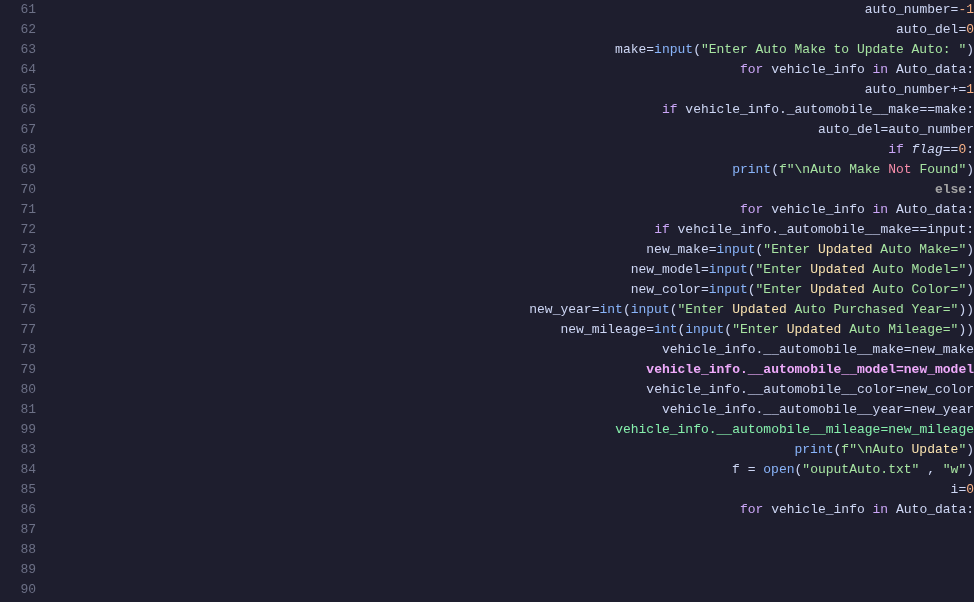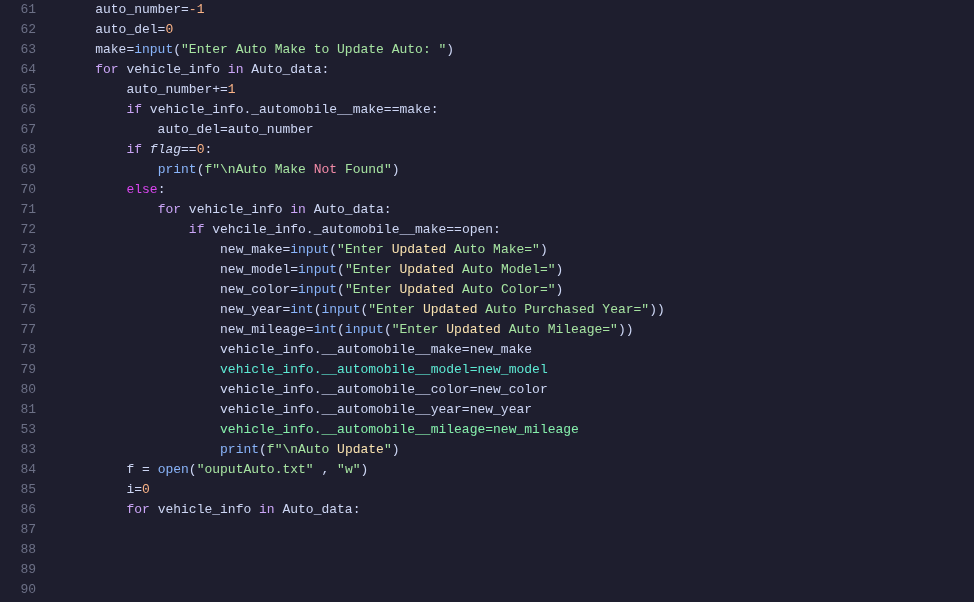--- a/index.html
+++ b/index.html
@@ -42,20 +42,21 @@
     .code-content {
       flex: 1;
       padding-left: 16px;
       overflow: hidden;
     }
     .code-line {
       display: block;
       white-space: pre;
       line-height: 20px;
       font-size: 13px;
+      text-align: right;
     }
   </style>
 </head>
 <body>
 
 <div class="code-container">
   <div class="line-numbers" id="line-numbers">
       <span class="line-number">61</span>
       <span class="line-number">62</span>
       <span class="line-number">63</span>
@@ -70,50 +71,50 @@
       <span class="line-number">72</span>
       <span class="line-number">73</span>
       <span class="line-number">74</span>
       <span class="line-number">75</span>
       <span class="line-number">76</span>
       <span class="line-number">77</span>
       <span class="line-number">78</span>
       <span class="line-number">79</span>
       <span class="line-number">80</span>
       <span class="line-number">81</span>
-      <span class="line-number">53</span>
+      <span class="line-number">99</span>
       <span class="line-number">83</span>
       <span class="line-number">84</span>
       <span class="line-number">85</span>
       <span class="line-number">86</span>
       <span class="line-number">87</span>
       <span class="line-number">88</span>
       <span class="line-number">89</span>
       <span class="line-number">90</span>
     </div>
   <div class="code-content" id="code-content">
       <span class="code-line"><span style="color: rgb(205, 214, 244);">    auto_number=</span><span style="color: rgb(250, 179, 135);">-1</span></span>
       <span class="code-line"><span style="color: rgb(205, 214, 244);">    auto_del=</span><span style="color: rgb(250, 179, 135);">0</span></span>
       <span class="code-line"><span style="color: rgb(205, 214, 244);">    make=</span><span style="color: rgb(137, 180, 250);">input</span><span style="color: rgb(205, 214, 244);">(</span><span style="color: rgb(166, 227, 161);">"Enter Auto Make to Update Auto: "</span><span style="color: rgb(205, 214, 244);">)</span></span>
       <span class="code-line"><span style="color: rgb(205, 214, 244);">    </span><span style="color: rgb(203, 166, 247);">for</span><span style="color: rgb(205, 214, 244);"> vehicle_info </span><span style="color: rgb(203, 166, 247);">in</span><span style="color: rgb(205, 214, 244);"> Auto_data:</span></span>
       <span class="code-line"><span style="color: rgb(205, 214, 244);">        auto_number+=</span><span style="color: rgb(250, 179, 135);">1</span></span>
       <span class="code-line"><span style="color: rgb(205, 214, 244);">        </span><span style="color: rgb(203, 166, 247);">if</span><span style="color: rgb(205, 214, 244);"> vehicle_info._automobile__make==make:</span></span>
       <span class="code-line"><span style="color: rgb(205, 214, 244);">            auto_del=auto_number</span></span>
       <span class="code-line"><span style="color: rgb(205, 214, 244);">        </span><span style="color: rgb(203, 166, 247);">if</span><span style="color: rgb(205, 214, 244); font-style: italic;"> flag==</span><span style="color: rgb(250, 179, 135);">0</span><span style="color: rgb(205, 214, 244);">:</span></span>
       <span class="code-line"><span style="color: rgb(205, 214, 244);">            </span><span style="color: rgb(137, 180, 250);">print</span><span style="color: rgb(205, 214, 244);">(</span><span style="color: rgb(166, 227, 161);">f"\nAuto Make </span><span style="color: rgb(243, 139, 168);">Not</span><span style="color: rgb(166, 227, 161);"> Found"</span><span style="color: rgb(205, 214, 244);">)</span></span>
-      <span class="code-line"><span style="color: rgb(205, 214, 244);">        </span><span style="color: #d946ef;">else</span><span style="color: rgb(205, 214, 244);">:</span></span>
+      <span class="code-line"><span style="color: rgb(205, 214, 244);">        </span><span style="color: #a3a3a3; font-weight: bold;">else</span><span style="color: rgb(205, 214, 244);">:</span></span>
       <span class="code-line"><span style="color: rgb(205, 214, 244);">            </span><span style="color: rgb(203, 166, 247);">for</span><span style="color: rgb(205, 214, 244);"> vehicle_info </span><span style="color: rgb(203, 166, 247);">in</span><span style="color: rgb(205, 214, 244);"> Auto_data:</span></span>
-      <span class="code-line"><span style="color: rgb(205, 214, 244);">                </span><span style="color: rgb(203, 166, 247);">if</span><span style="color: rgb(205, 214, 244);"> vehcile_info._automobile__make==open:</span></span>
+      <span class="code-line"><span style="color: rgb(205, 214, 244);">                </span><span style="color: rgb(203, 166, 247);">if</span><span style="color: rgb(205, 214, 244);"> vehcile_info._automobile__make==input:</span></span>
       <span class="code-line"><span style="color: rgb(205, 214, 244);">                    new_make=</span><span style="color: rgb(137, 180, 250);">input</span><span style="color: rgb(205, 214, 244);">(</span><span style="color: rgb(166, 227, 161);">"Enter </span><span style="color: rgb(249, 226, 175);">Updated</span><span style="color: rgb(166, 227, 161);"> Auto Make="</span><span style="color: rgb(205, 214, 244);">)</span></span>
       <span class="code-line"><span style="color: rgb(205, 214, 244);">                    new_model=</span><span style="color: rgb(137, 180, 250);">input</span><span style="color: rgb(205, 214, 244);">(</span><span style="color: rgb(166, 227, 161);">"Enter </span><span style="color: rgb(249, 226, 175);">Updated</span><span style="color: rgb(166, 227, 161);"> Auto Model="</span><span style="color: rgb(205, 214, 244);">)</span></span>
       <span class="code-line"><span style="color: rgb(205, 214, 244);">                    new_color=</span><span style="color: rgb(137, 180, 250);">input</span><span style="color: rgb(205, 214, 244);">(</span><span style="color: rgb(166, 227, 161);">"Enter </span><span style="color: rgb(249, 226, 175);">Updated</span><span style="color: rgb(166, 227, 161);"> Auto Color="</span><span style="color: rgb(205, 214, 244);">)</span></span>
       <span class="code-line"><span style="color: rgb(205, 214, 244);">                    new_year=</span><span style="color: rgb(137, 180, 250);">int</span><span style="color: rgb(205, 214, 244);">(</span><span style="color: rgb(137, 180, 250);">input</span><span style="color: rgb(205, 214, 244);">(</span><span style="color: rgb(166, 227, 161);">"Enter </span><span style="color: rgb(249, 226, 175);">Updated</span><span style="color: rgb(166, 227, 161);"> Auto Purchased Year="</span><span style="color: rgb(205, 214, 244);">))</span></span>
       <span class="code-line"><span style="color: rgb(205, 214, 244);">                    new_mileage=</span><span style="color: rgb(137, 180, 250);">int</span><span style="color: rgb(205, 214, 244);">(</span><span style="color: rgb(137, 180, 250);">input</span><span style="color: rgb(205, 214, 244);">(</span><span style="color: rgb(166, 227, 161);">"Enter </span><span style="color: rgb(249, 226, 175);">Updated</span><span style="color: rgb(166, 227, 161);"> Auto Mileage="</span><span style="color: rgb(205, 214, 244);">))</span></span>
       <span class="code-line"><span style="color: rgb(205, 214, 244);">                    vehicle_info.__automobile__make=new_make</span></span>
-      <span class="code-line"><span style="color: #5eead4;">                    vehicle_info.__automobile__model=new_model</span></span>
+      <span class="code-line"><span style="color: #f0abfc; font-weight: bold;">                    vehicle_info.__automobile__model=new_model</span></span>
       <span class="code-line"><span style="color: rgb(205, 214, 244);">                    vehicle_info.__automobile__color=new_color</span></span>
       <span class="code-line"><span style="color: rgb(205, 214, 244);">                    vehicle_info.__automobile__year=new_year</span></span>
       <span class="code-line"><span style="color: #86efac;">                    vehicle_info.__automobile__mileage=new_mileage</span></span>
       <span class="code-line"><span style="color: rgb(205, 214, 244);">                    </span><span style="color: rgb(137, 180, 250);">print</span><span style="color: rgb(205, 214, 244);">(</span><span style="color: rgb(166, 227, 161);">f"\nAuto </span><span style="color: rgb(249, 226, 175);">Update</span><span style="color: rgb(166, 227, 161);">"</span><span style="color: rgb(205, 214, 244);">)</span></span>
       <span class="code-line"><span style="color: rgb(205, 214, 244);"></span></span>
       <span class="code-line"><span style="color: rgb(205, 214, 244);"></span></span>
       <span class="code-line"><span style="color: rgb(205, 214, 244);">        f = </span><span style="color: rgb(137, 180, 250);">open</span><span style="color: rgb(205, 214, 244);">(</span><span style="color: rgb(166, 227, 161);">"ouputAuto.txt"</span><span style="color: rgb(205, 214, 244);"> , </span><span style="color: rgb(166, 227, 161);">"w"</span><span style="color: rgb(205, 214, 244);">)</span></span>
       <span class="code-line"><span style="color: rgb(205, 214, 244);">        i=</span><span style="color: rgb(250, 179, 135);">0</span></span>
       <span class="code-line"><span style="color: rgb(205, 214, 244);">        </span><span style="color: rgb(203, 166, 247);">for</span><span style="color: rgb(205, 214, 244);"> vehicle_info </span><span style="color: rgb(203, 166, 247);">in</span><span style="color: rgb(205, 214, 244);"> Auto_data:</span></span>
     </div>

